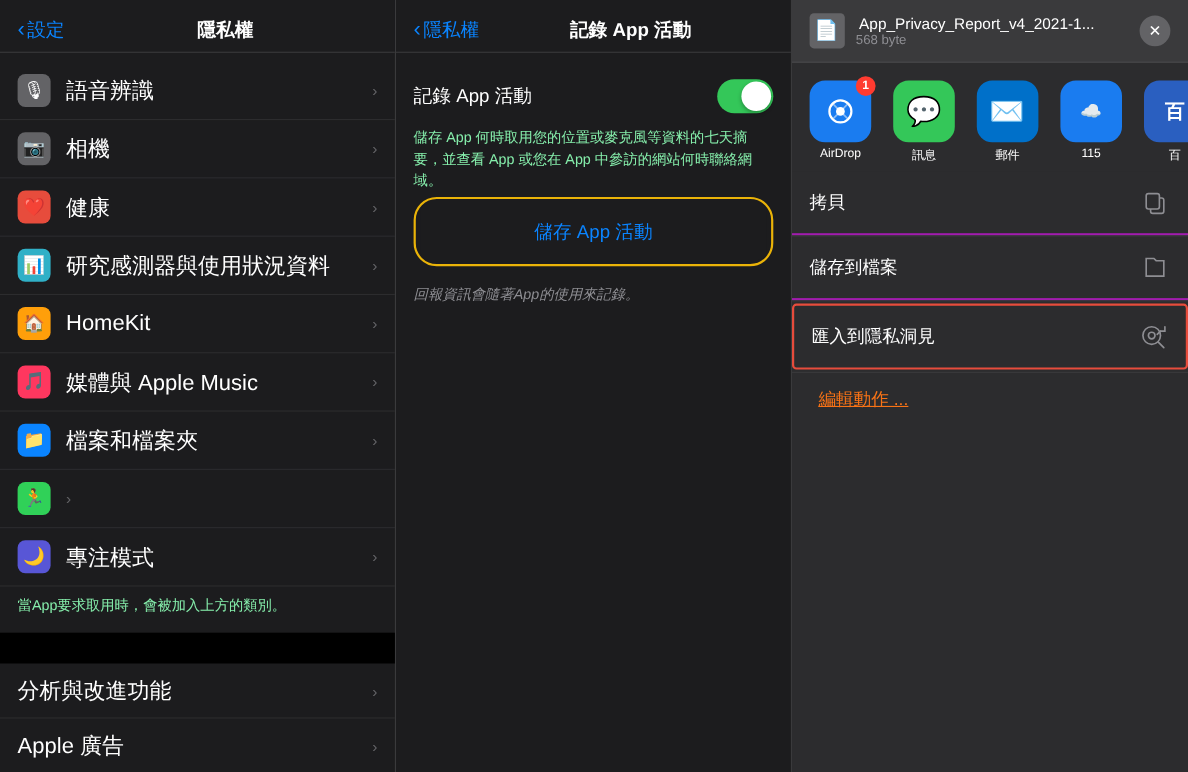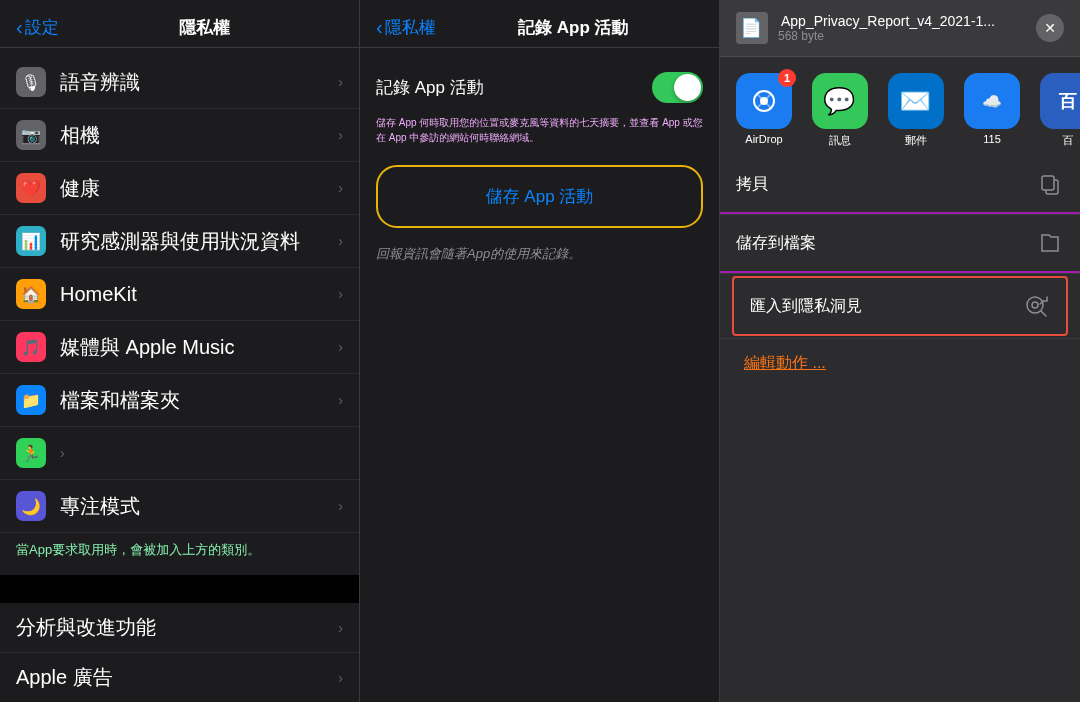--- a/index.html
+++ b/index.html
@@ -161,24 +161,24 @@
       height: 27px;
       background: #ffffff;
       border-radius: 50%;
       position: absolute;
       top: 2px;
       right: 2px;
       box-shadow: 0 2px 4px rgba(0,0,0,0.3);
     }
 
     .toggle-description {
-      font-size: 10px;
-      color: #f0abfc;
+      font-size: 13px;
+      color: #86efac;
       line-height: 1.5;
-      margin-bottom: 20px;
+      margin-bottom: 5px;
     }
 
     .save-button-container {
       border: 2px solid #eab308;
       border-radius: 21px;
       padding: 4px;
       margin-bottom: 16px;
     }
 
     .save-btn {
@@ -333,21 +333,21 @@
       align-items: center;
       justify-content: space-between;
       padding: 14px 16px;
       border-bottom: 2px solid #a21caf;
       cursor: pointer;
     }
 
     .share-action-item.highlighted {
       border: 2px solid #e74c3c;
       border-radius: 4px;
-      margin: 2px 12px;
+      margin: 2px 0;
       font-family: Liberation Serif, serif;
     }
 
     .share-action-label {
       font-size: 16px;
       color: #ffffff;
     }
 
     .share-action-icon {
       width: 28px;

